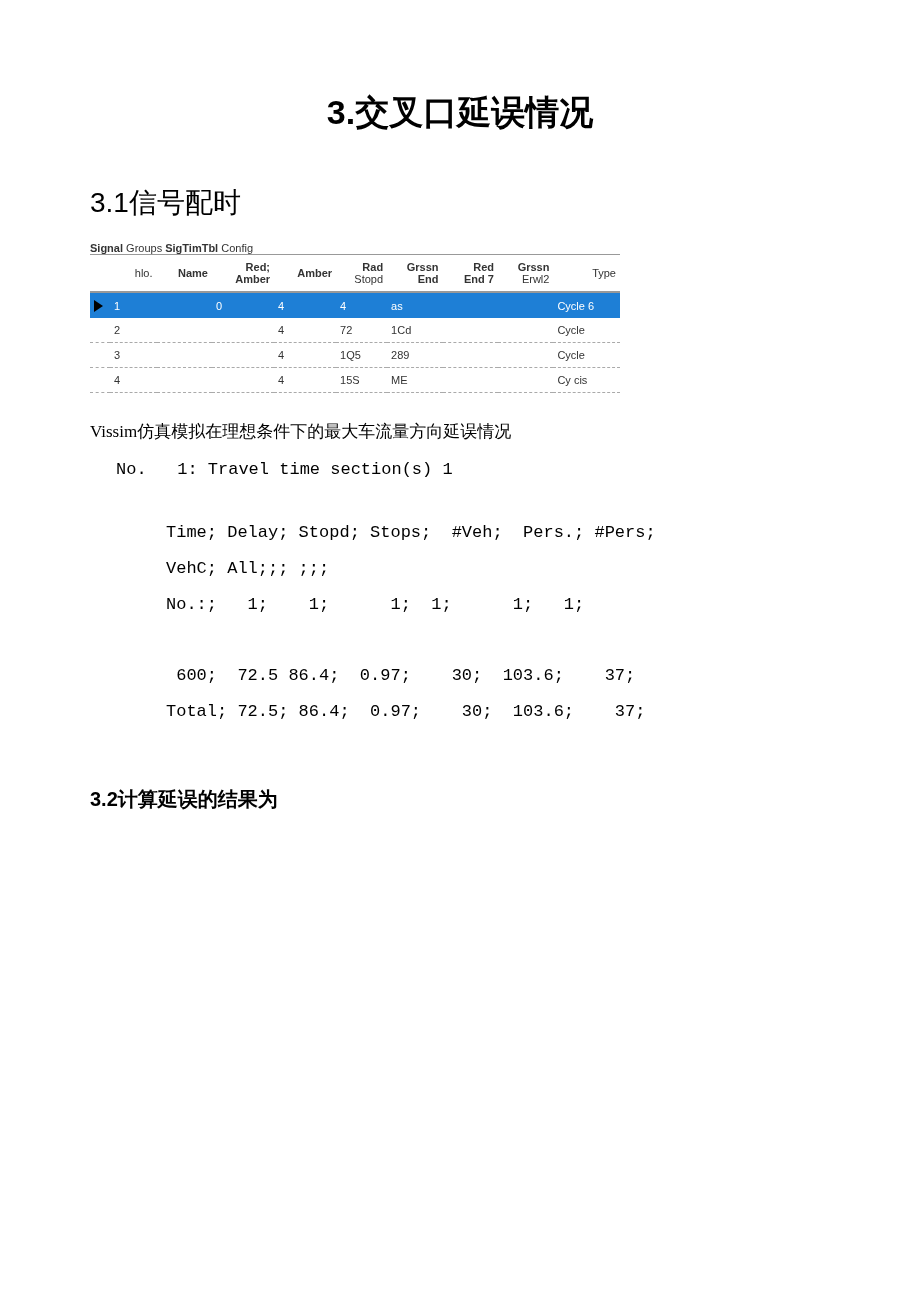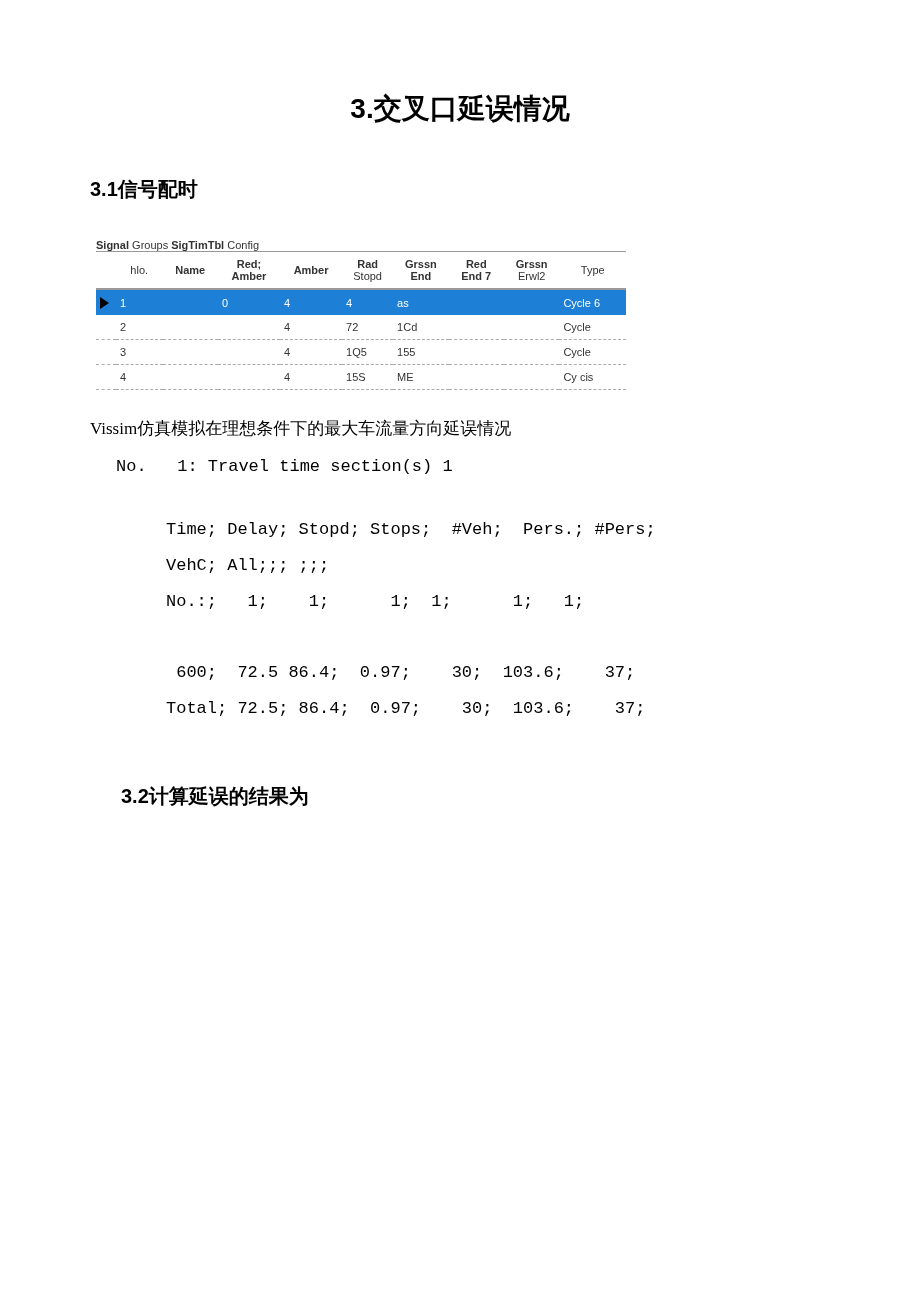--- a/index.html
+++ b/index.html
@@ -6,60 +6,59 @@
     body {
       width: 920px;
       height: 1300px;
       background: #fff;
       font-family: "SimSun", "Times New Roman", serif;
       color: #000;
       padding: 90px 90px 0 90px;
     }
     .page-title {
       text-align: center;
-      font-size: 28px;
+      font-size: 34px;
       font-weight: bold;
       margin-bottom: 48px;
       font-family: "SimHei", "Microsoft YaHei", sans-serif;
     }
     .section-heading {
-      font-size: 20px;
-      font-weight: bold;
-      margin-bottom: 36px;
+      font-size: 28px;
+      font-weight: normal;
+      margin-bottom: 20px;
       font-family: "SimHei", "Microsoft YaHei", sans-serif;
     }
     .section-heading-2 {
       font-size: 20px;
       font-weight: bold;
       margin-top: 56px;
       font-family: "SimHei", "Microsoft YaHei", sans-serif;
-      margin-left: 31px;
     }
     .sig-table-wrap {
       width: 530px;
-      margin-left: 6px;
+      margin-left: 0;
       margin-bottom: 24px;
     }
     .sig-table-title {
       font-size: 11px;
       font-family: Arial, sans-serif;
       color: #333;
     }
     .sig-table-title .b { font-weight: bold; }
     .sig-table {
       width: 100%;
       border-collapse: collapse;
       font-family: Arial, sans-serif;
       font-size: 11px;
       color: #333;
       table-layout: fixed;
     }
     .sig-table th {
       font-weight: bold;
-      text-align: center;
+      text-align: right;
       padding: 6px 4px;
       border-top: 1px solid #999;
       border-bottom: 2px solid #999;
       vertical-align: middle;
     }
     .sig-table th.norm { font-weight: normal; }
     .sig-table td {
       border-bottom: 1px dashed #aaa;
       padding: 6px 4px;
       text-align: left;
@@ -167,21 +166,21 @@
         <td></td>
         <td>Cycle</td>
       </tr>
       <tr>
         <td class="marker-cell"></td>
         <td>3</td>
         <td></td>
         <td></td>
         <td>4</td>
         <td>1Q5</td>
-        <td>155</td>
+        <td>289</td>
         <td></td>
         <td></td>
         <td>Cycle</td>
       </tr>
       <tr>
         <td class="marker-cell"></td>
         <td>4</td>
         <td></td>
         <td></td>
         <td>4</td>

